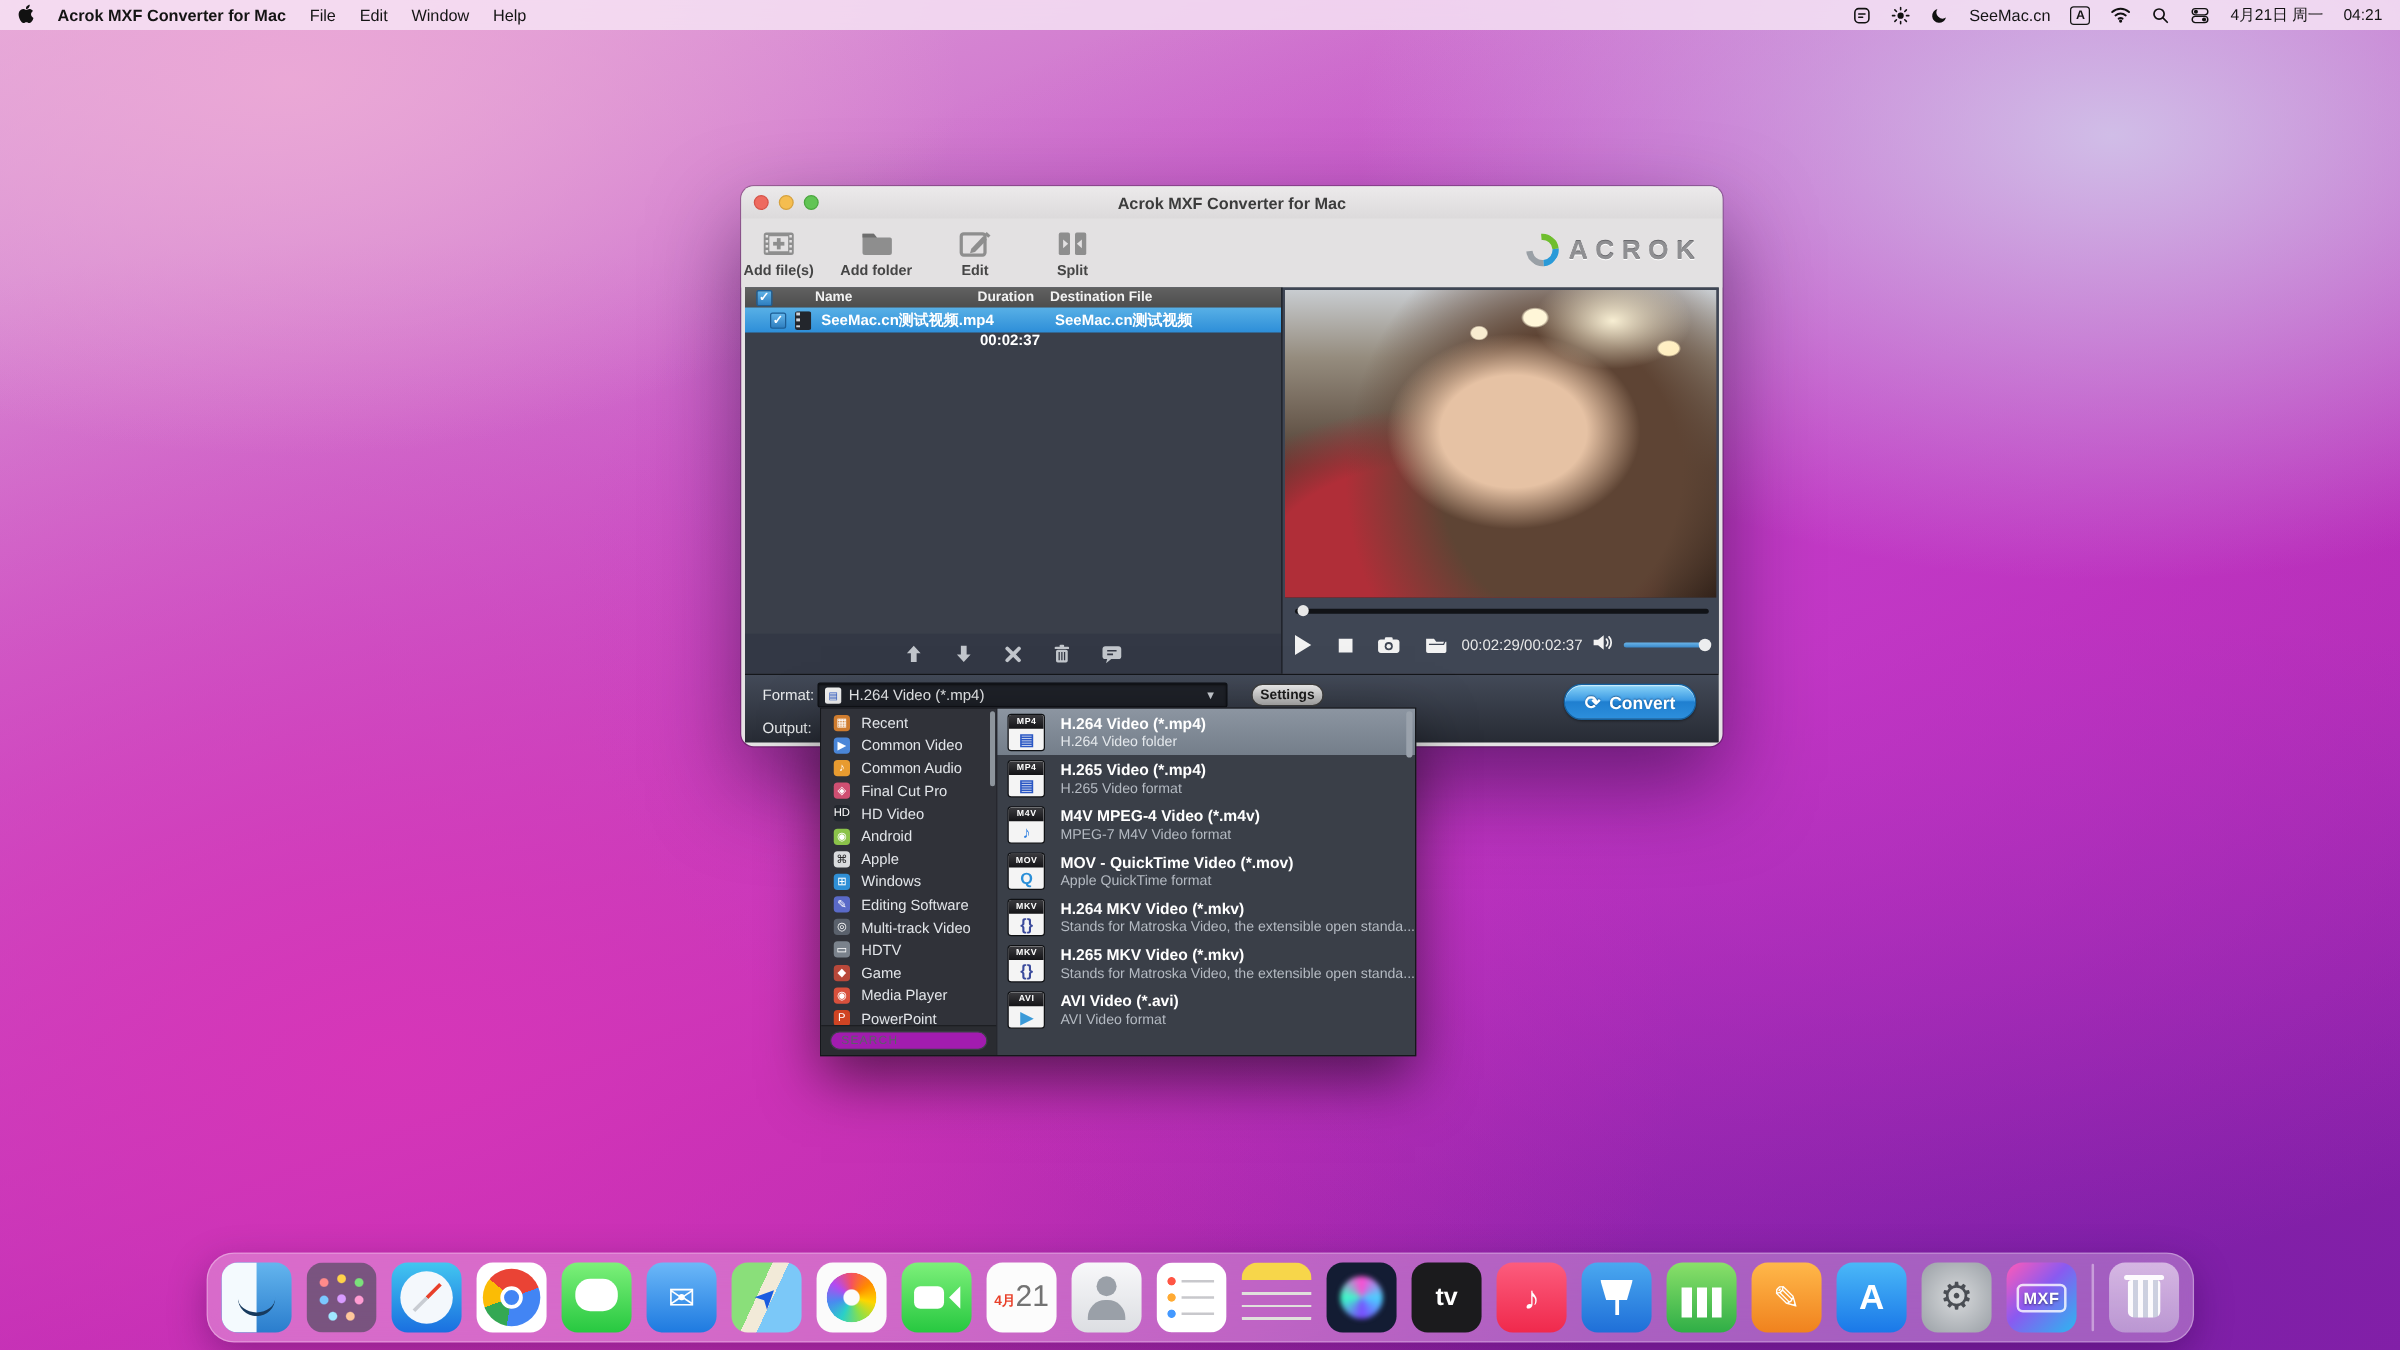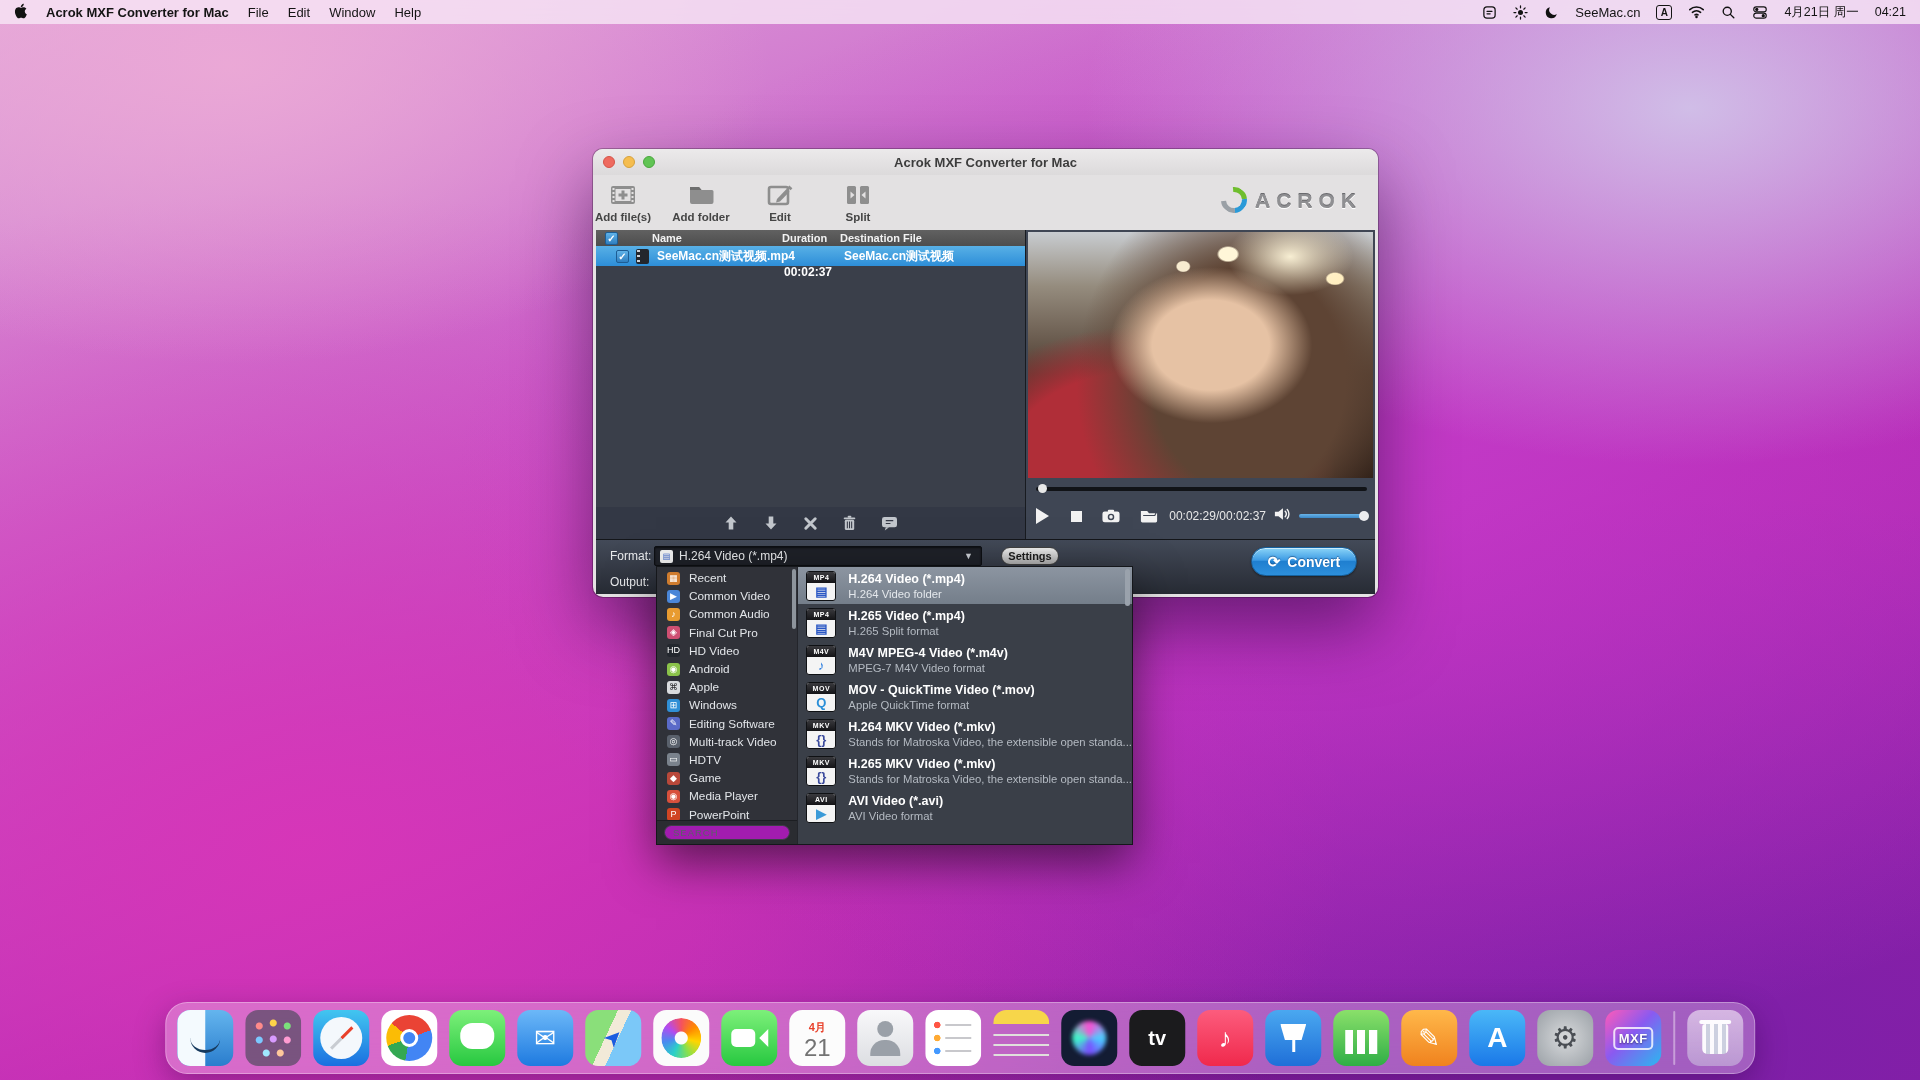--- a/index.html
+++ b/index.html
@@ -179,21 +179,21 @@
   .maps-icon { background:linear-gradient(115deg,#8adf7a 0 40%,#f2ead8 40% 56%,#7bc8f8 56%); }
   .maps-icon .dock-glyph { color:#1a5ce0; font-size:22px; transform:rotate(-45deg); }
   .photos-icon { background:#fbfbfb; }
   .photos-icon::before { content:""; position:absolute; inset:8px; border-radius:50%;
     background:conic-gradient(#f5515f,#ff8a00,#ffd500,#8ae04a,#2ad0c8,#4a8af0,#b44af0,#f5515f);
     -webkit-mask:radial-gradient(circle, transparent 0 6px, #000 7px); mask:radial-gradient(circle, transparent 0 6px, #000 7px); }
   .facetime-icon { background:linear-gradient(#7df07a,#27c840); }
   .facetime-icon::before { content:""; position:absolute; left:10px; top:19px; width:24px; height:18px; border-radius:5px; background:#fff; }
   .facetime-icon::after { content:""; position:absolute; right:9px; top:19px; width:0; height:0;
     border-right:9px solid #fff; border-top:9px solid transparent; border-bottom:9px solid transparent; }
-  .calendar-icon { background:#fcfcfc; flex-direction:column; }
+  .calendar-icon { background:#fcfcfc; flex-direction:row; }
   .calendar-icon .cal-top { display:block; color:#e8402a; font-size:11px; font-weight:bold; margin-top:4px; }
   .calendar-icon .cal-day { display:block; color:#737373; font-size:24px; font-weight:300; line-height:1.05; }
   .contacts-icon { background:linear-gradient(#f8f8fa,#dcdee2); }
   .contacts-icon::before { content:""; position:absolute; top:11px; left:20px; width:16px; height:16px; border-radius:50%; background:#9aa0a8; }
   .contacts-icon::after { content:""; position:absolute; top:30px; left:13px; width:30px; height:16px; border-radius:14px 14px 0 0; background:#9aa0a8; }
   .reminders-icon { background:#fff;
     background-image:radial-gradient(circle at 12px 15px,#f54 3px,transparent 3.6px),
       radial-gradient(circle at 12px 28px,#fa3 3px,transparent 3.6px),
       radial-gradient(circle at 12px 41px,#49f 3px,transparent 3.6px),
       linear-gradient(#c8c8cc 0 2px,transparent 2px),linear-gradient(#c8c8cc 0 2px,transparent 2px),linear-gradient(#c8c8cc 0 2px,transparent 2px);
@@ -556,21 +556,21 @@
     </span>
   </div>
 
   <div class="fmt-item">
     <span class="fmt-icon">
       <span class="fmt-badge">MP4</span>
       <span class="fmt-glyph" style="color: rgb(42, 87, 196);">▤</span>
     </span>
     <span class="fmt-text">
       <div class="fmt-title">H.265 Video (*.mp4)</div>
-      <div class="fmt-desc">H.265 Split format</div>
+      <div class="fmt-desc">H.265 Video format</div>
     </span>
   </div>
 
   <div class="fmt-item">
     <span class="fmt-icon">
       <span class="fmt-badge">M4V</span>
       <span class="fmt-glyph" style="color: rgb(42, 125, 224);">♪</span>
     </span>
     <span class="fmt-text">
       <div class="fmt-title">M4V MPEG-4 Video (*.m4v)</div>

